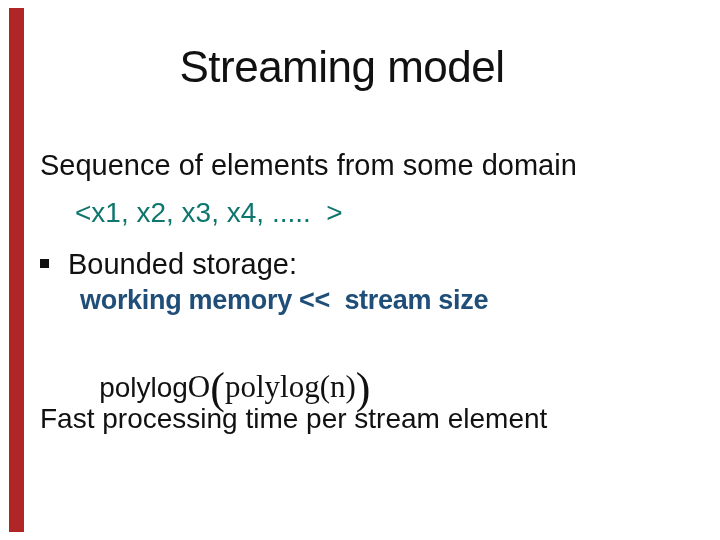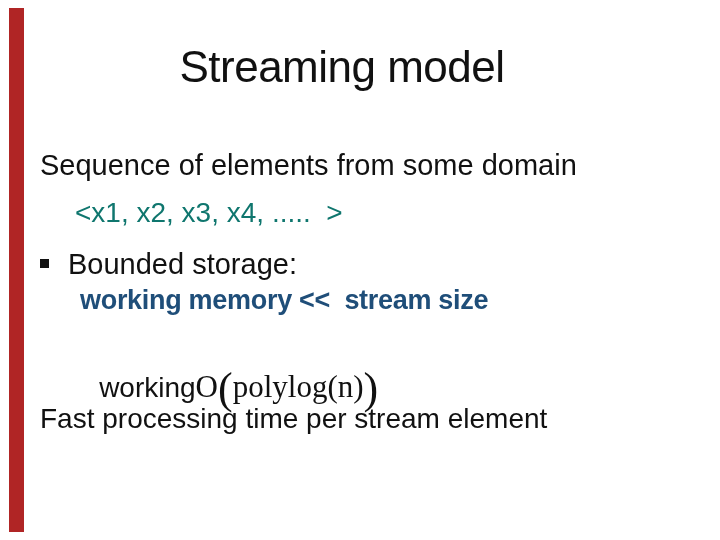--- a/index.html
+++ b/index.html
@@ -73,18 +73,18 @@
 
   <div class="txt line-stream" style="color: #0f766e;">&lt;x1, x2, x3, x4, .....  &gt;</div>
 
   <div class="bullet-square" style="background: rgb(17, 17, 17);"></div>
 
   <div class="txt line-bounded" style="color: rgb(17, 17, 17);">Bounded storage:</div>
 
   <div class="txt line-working" style="color: rgb(31, 78, 121);">working memory &lt;&lt;  stream size</div>
 
   <div class="txt usually-row">
-    <span style="color: rgb(17, 17, 17);">working</span><span class="math"><span>O</span><span class="bigparen">(</span><span>polylog(n)</span><span class="bigparen">)</span></span>
+    <span style="color: rgb(17, 17, 17);">polylog</span><span class="math"><span>O</span><span class="bigparen">(</span><span>polylog(n)</span><span class="bigparen">)</span></span>
   </div>
 
   <div class="txt line-fast" style="color: rgb(17, 17, 17); margin-top: 16px;">Fast processing time per stream element</div>
 
 </div>
 
 </body></html>

